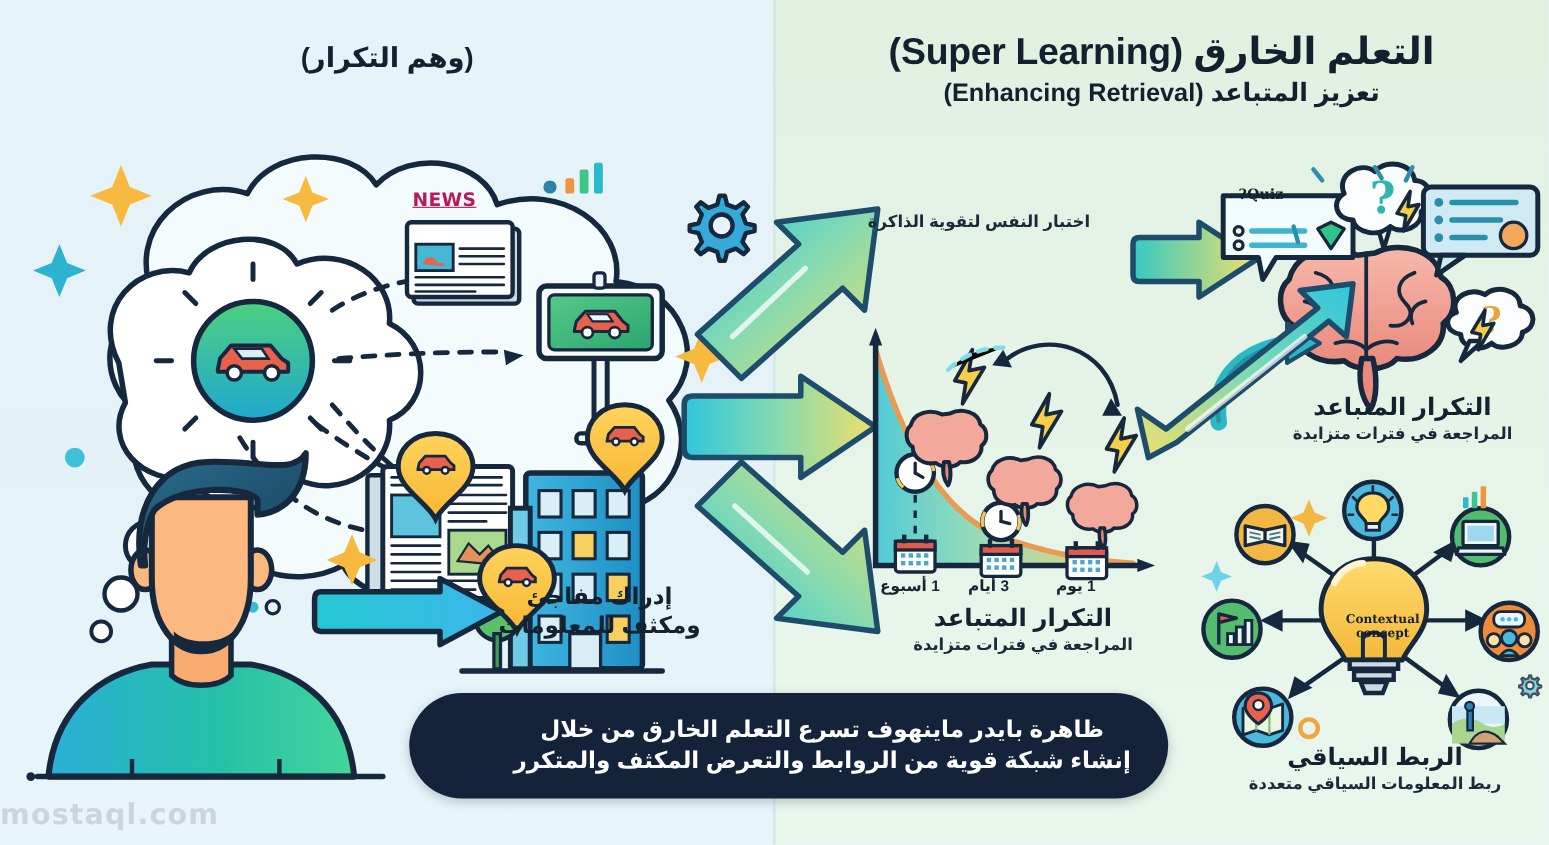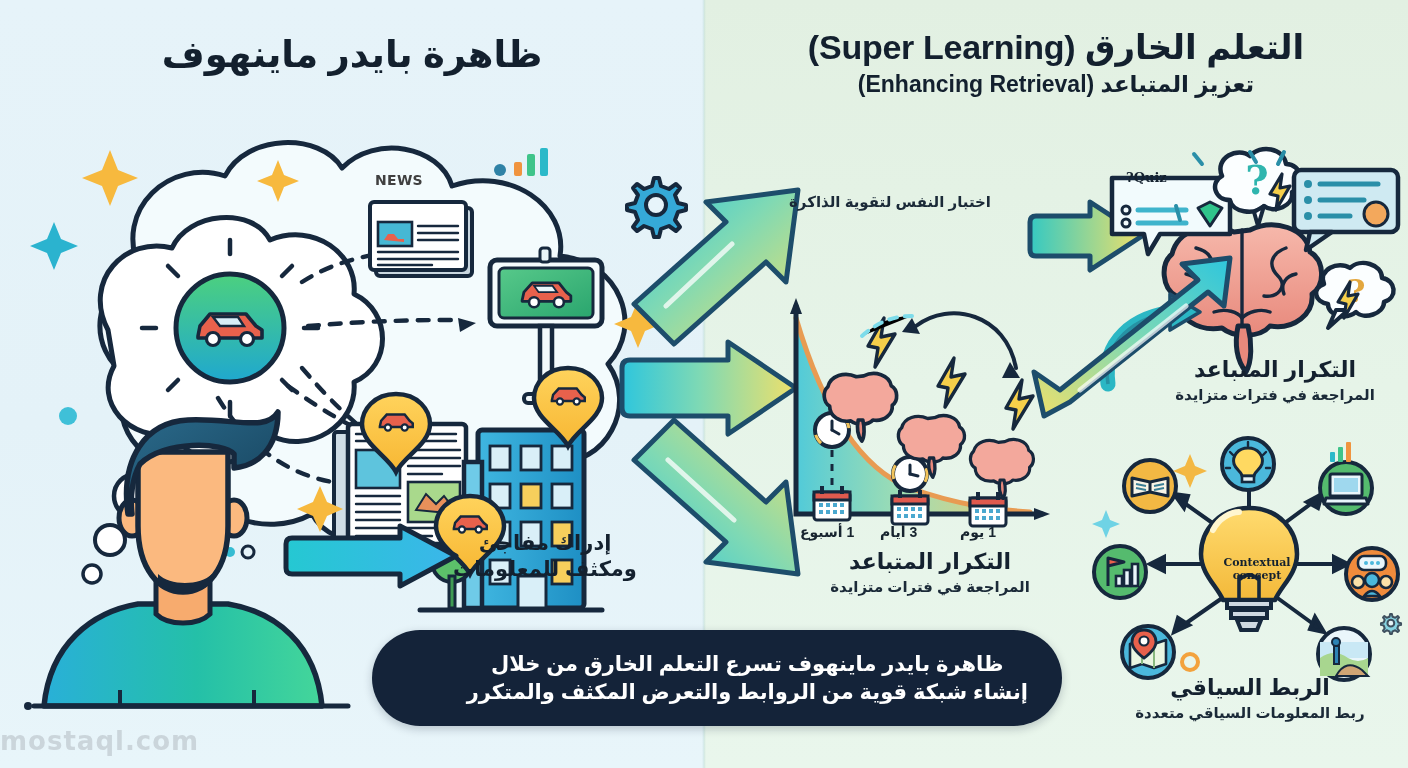--- a/index.html
+++ b/index.html
@@ -51,34 +51,34 @@
 
   
   .tick{position:absolute;font-size:14px;font-weight:bold;color:#17242f;white-space:nowrap;}
 
   
   .hub-text{position:absolute;text-align:center;font-size:11px;font-weight:bold;
             color:#14212f;line-height:1.18;font-family:"DejaVu Serif",serif;}
 
   .quiz-text{position:absolute;font-size:13px;font-weight:bold;color:#14212f;
              font-family:"DejaVu Serif",serif;}
-  .news-text{position:absolute;font-size:14px;font-weight:bold;color:#404040;
-             letter-spacing:.3px;font-family:"DejaVu Sans",sans-serif;}
+  .news-text{position:absolute;font-size:17px;font-weight:bold;color:#be185d;
+             letter-spacing:.3px;font-family:"DejaVu Sans",sans-serif;text-decoration:underline;}
 </style>
 </head>
 <body>
 
 <div class="stage">
 
   <div class="half half-left"></div>
   <div class="half half-right"></div>
   <div class="divider"></div>
 
   <div class="title-left">
-    <div class="t-main">ظاهرة بايدر ماينهوف</div>
+    <div class="t-sub">(وهم التكرار)</div>
   </div>
 
   <div class="title-right">
     <div class="t-main sm">التعلم الخارق (Super Learning)</div>
     <div class="t-sub sm2">تعزيز المتباعد (Enhancing Retrieval)</div>
   </div>
 
   <svg class="abs" style="left:20px;top:130px;" width="680" height="520" viewBox="0 0 680 520">
     <defs>
       <linearGradient id="gCar" x1="0" y1="0" x2="0" y2="1">

